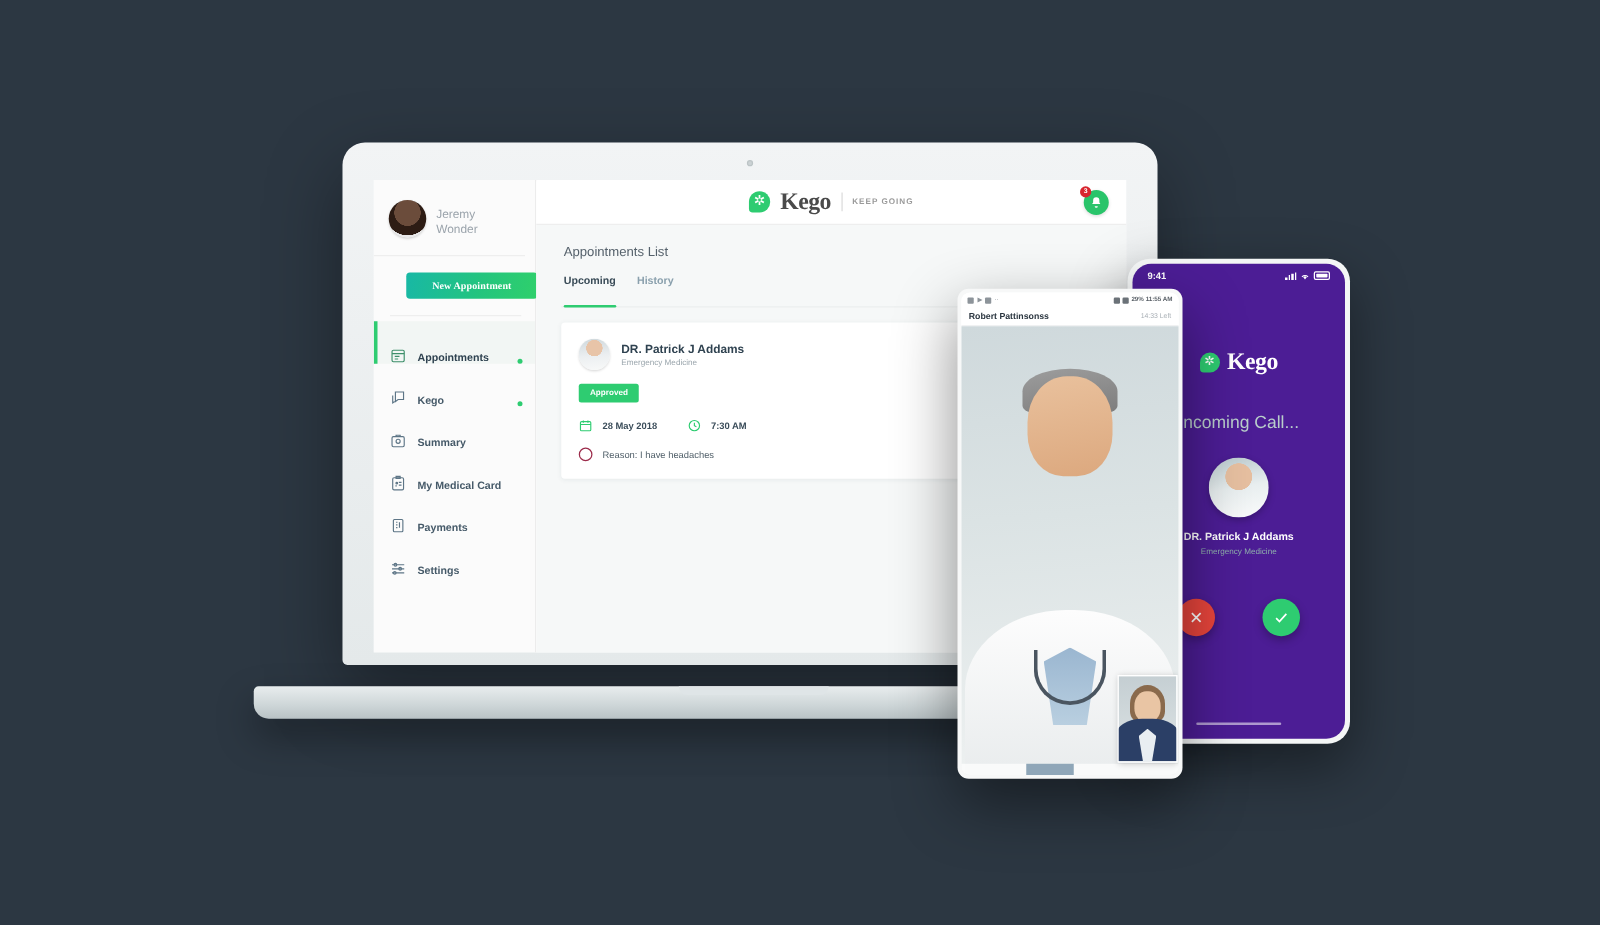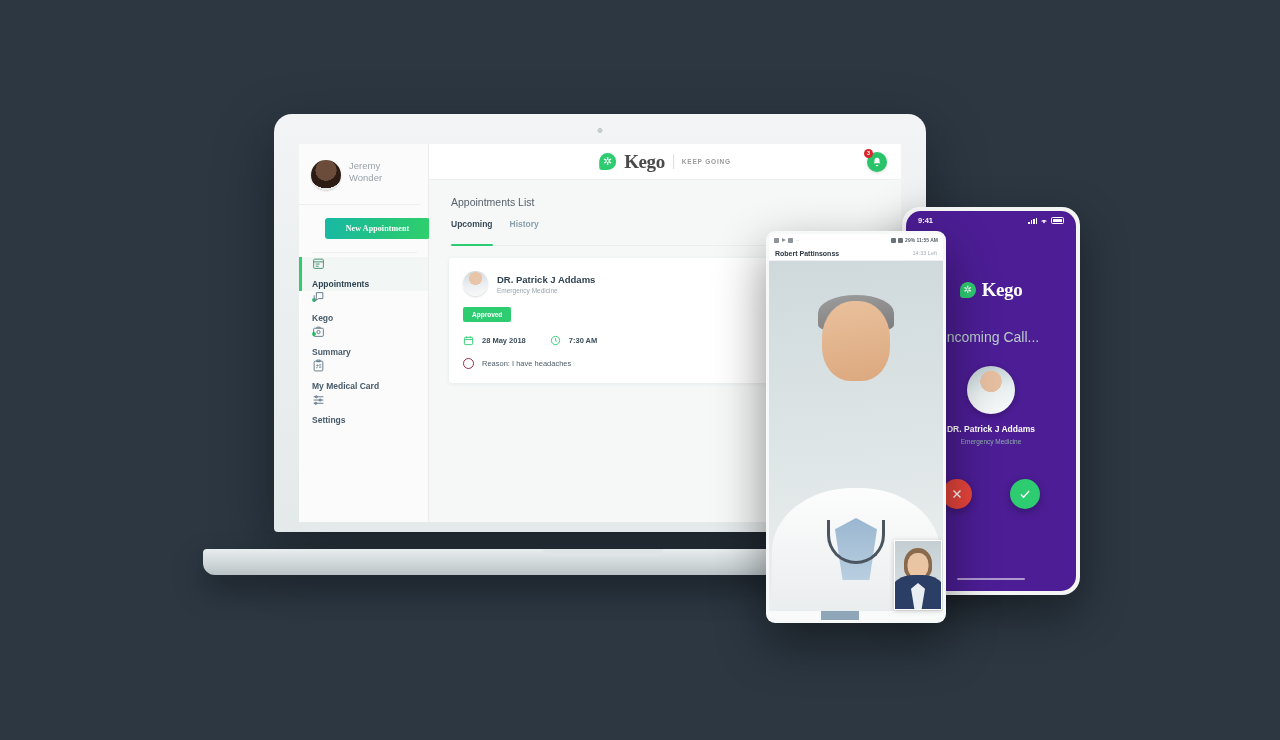--- a/index.html
+++ b/index.html
@@ -62,21 +62,21 @@
 
   
   #sidebar {
     width: 130px;
     flex: 0 0 130px;
     background: #fbfbfb;
     border-right: 1px solid #ececec;
     padding: 12px 0 0 0;
   }
   #profile-block {
-    display: flex; align-items: flex-start; gap: 8px;
+    display: flex; align-items: flex-end; gap: 8px;
     padding: 4px 10px 14px 12px;
     border-bottom: 1px solid #eeeeee;
     margin: 0 8px 0 0;
   }
   #avatar-user {
     width: 30px; height: 30px; border-radius: 50%;
     background: radial-gradient(circle at 50% 34%, #6b4c3b 0 42%, #2d1c14 43% 72%, #e9e9ea 73%);
     flex: 0 0 30px;
     box-shadow: 0 1px 2px rgba(0,0,0,.18);
   }
@@ -92,24 +92,23 @@
     color: #fff; border: none; border-radius: 3px;
     font-size: 8px; font-weight: 700;
     font-family: Liberation Serif, serif;
     cursor: pointer; width: calc(100% - 24px);
     letter-spacing: .1px;
   }
   #nav-divider { margin: 13px 11px 0 13px; border-top: 1px solid #eeeeee; }
   #nav-list { margin-top: 4px; }
   .nav-item {
     position: relative;
-    display: flex; align-items: flex-start; gap: 9px;
+    display: flex; align-items: flex-end; gap: 9px;
     height: 34px; padding: 0 10px 0 13px;
     cursor: pointer;
-    flex-direction: column;
   }
   .nav-item.active { background: #f2f6f4; }
   .nav-item.active::before {
     content: ""; position: absolute; left: 0; top: 0;
     width: 3px; height: 100%;
     background: #2ecc71;
   }
   .nav-icon { width: 13px; height: 13px; flex: 0 0 13px; color: #5d7586; }
   .nav-icon svg { display: block; width: 13px; height: 13px; }
   .nav-label {
@@ -498,20 +497,29 @@
             <svg viewBox="0 0 24 24" fill="none" stroke="#5d7586" stroke-width="1.7">
               <rect x="4" y="4" width="16" height="18" rx="2"></rect>
                 <path d="M9 2h6v3H9z"></path>
               <circle cx="10" cy="12" r="1.2"></circle>
                 <path d="M13 11h4M13 15h4M8 16h2"></path>
             </svg>
           </span>
           <span class="nav-label">My Medical Card</span>
         </div>
 
+        <div class="nav-item">
+          <span class="nav-icon">
+            <svg viewBox="0 0 24 24" fill="none" stroke="#5d7586" stroke-width="1.7">
+              <rect x="5" y="3" width="14" height="18" rx="1.5"></rect>
+                <path d="M9 7h2M9 11h2M9 15h2M14 7v8"></path>
+            </svg>
+          </span>
+          <span class="nav-label">Payments</span>
+        </div>
 
         <div class="nav-item">
           <span class="nav-icon">
             <svg viewBox="0 0 24 24" fill="none" stroke="#5d7586" stroke-width="1.7">
               <path d="M3 7h18M3 13h18M3 19h18"></path>
                 <circle cx="8" cy="7" r="2"></circle>
                 <circle cx="15" cy="13" r="2"></circle>
                 <circle cx="7" cy="19" r="2"></circle>
             </svg>
           </span>

